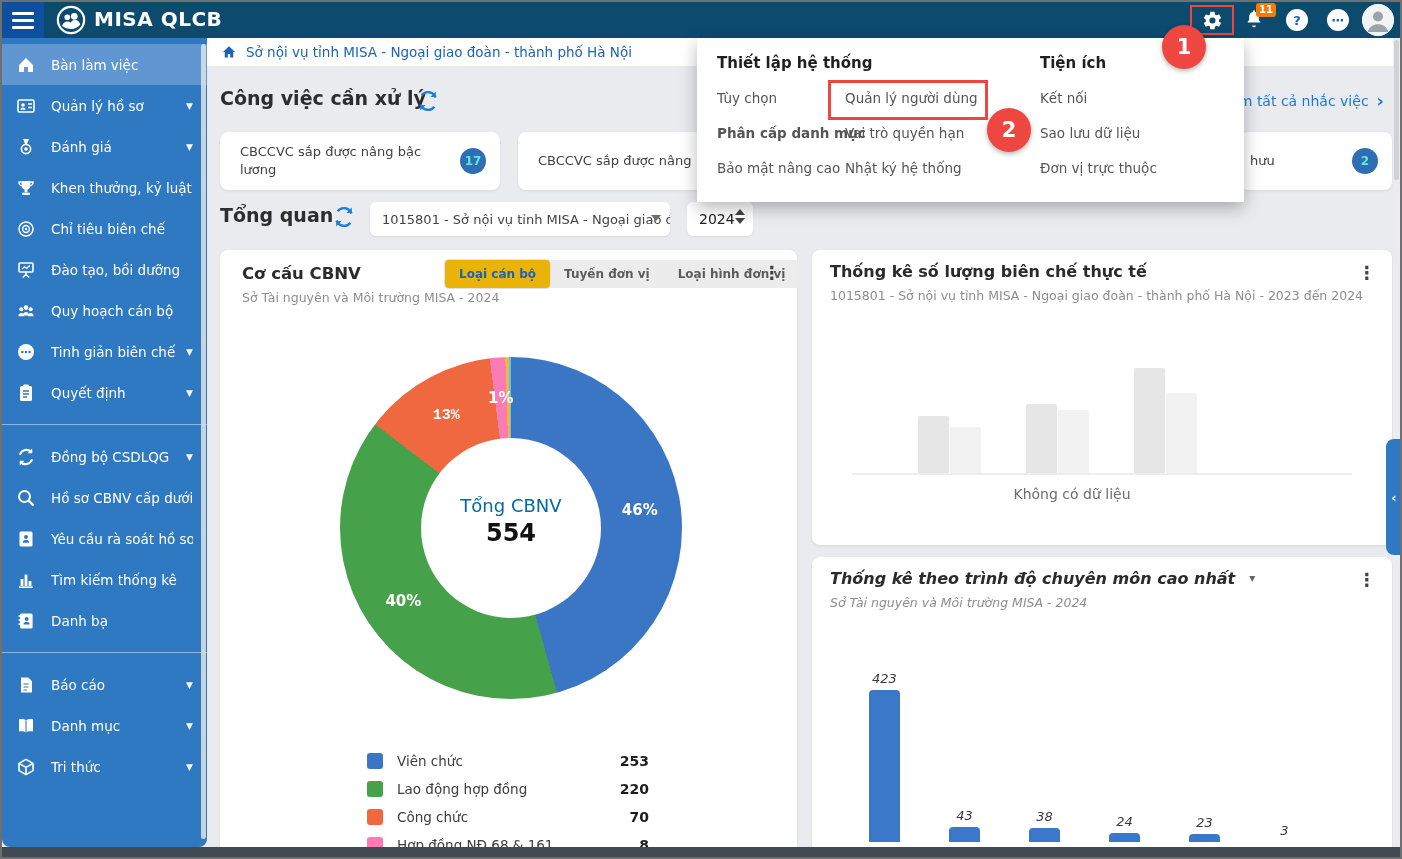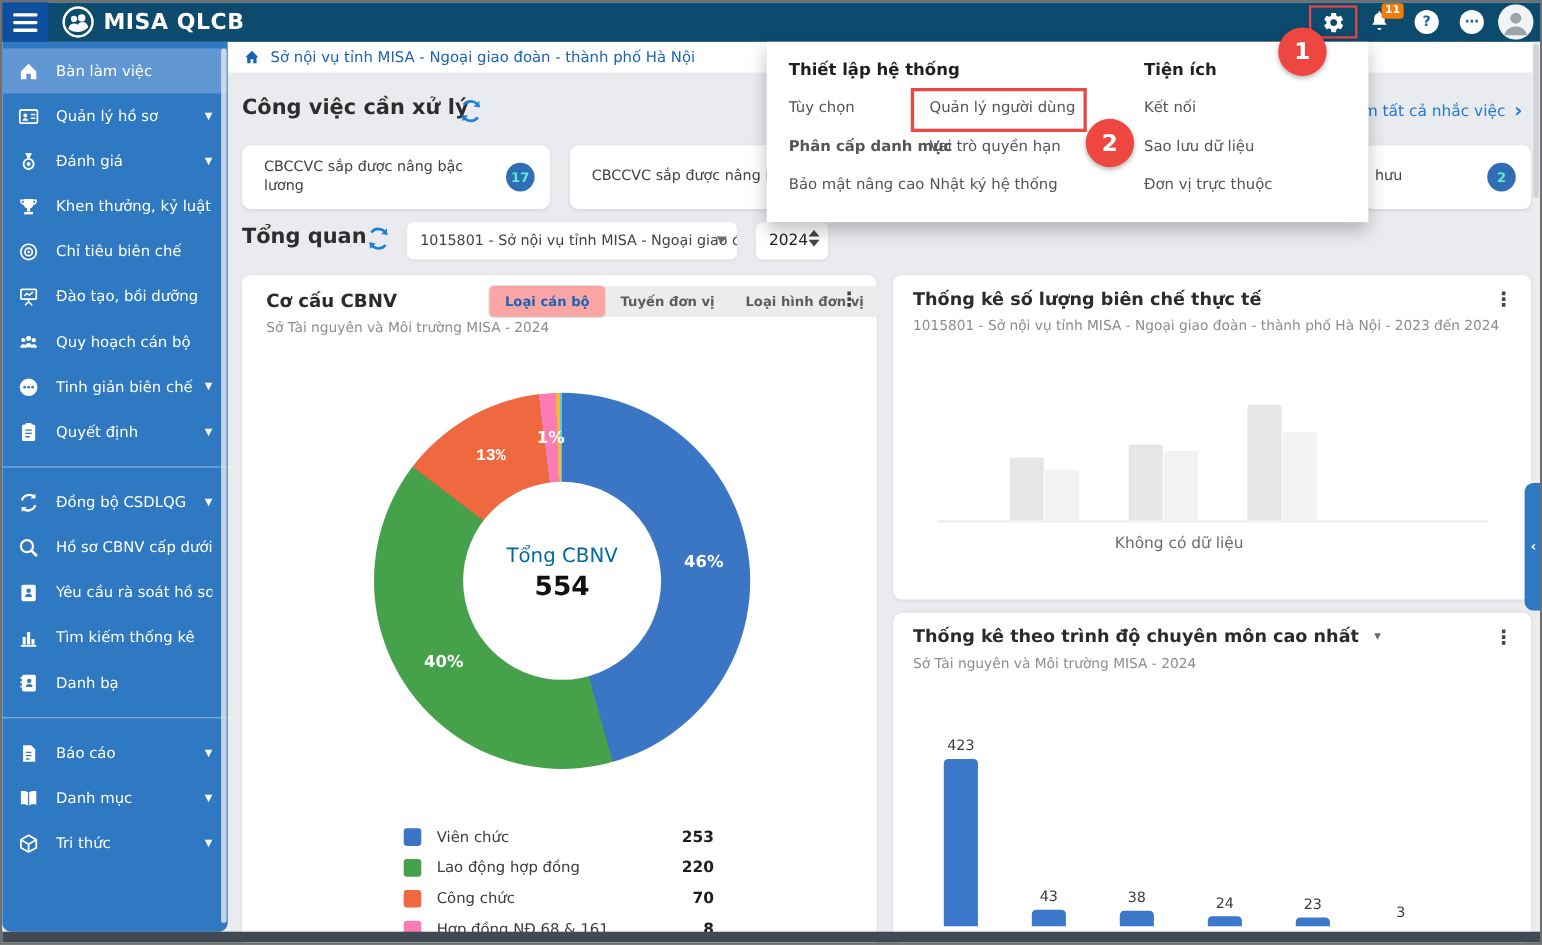--- a/index.html
+++ b/index.html
@@ -73,34 +73,34 @@
               display:flex; align-items:center; padding-left:12px; font-size:14px; color:#222;
               box-shadow:0 1px 2px rgba(0,0,0,.07); cursor:pointer; }
   .stepper { position:absolute; right:8px; top:7px; display:flex; flex-direction:column; gap:3px; }
   .stepper .up { width:0;height:0;border-left:5px solid transparent;border-right:5px solid transparent;border-bottom:6px solid #444; }
   .stepper .dn { width:0;height:0;border-left:5px solid transparent;border-right:5px solid transparent;border-top:6px solid #444; }
 
   
   .card { position:absolute; background:#fff; border-radius:8px; box-shadow:0 1px 3px rgba(0,0,0,.08); }
   .card-donut { left:218px; top:248px; width:577px; height:640px; }
   .card-a { left:810px; top:248px; width:580px; height:295px; }
-  .card-b { left:810px; top:555px; width:580px; height:300px; }
+  .card-b { left:810px; top:555px; width:580px; height:300px;font-style:italic; }
   .card-title { position:absolute; left:22px; top:14px; font-size:16.5px; font-weight:bold; color:#2b2b2b; }
   .card-sub   { position:absolute; left:22px; top:40px; font-size:12.5px; color:#8d8d8d; }
   .card-a .card-title, .card-b .card-title { left:18px; top:12px; font-size:16px; }
   .card-a .card-sub, .card-b .card-sub { left:18px; top:38px; }
   .kebab { position:absolute; right:16px; top:12px; font-size:18px; font-weight:bold; color:#444; cursor:pointer; letter-spacing:0; }
   .title-caret { font-size:12px; color:#666; margin-left:14px; font-weight:normal; vertical-align:2px; cursor:pointer; }
 
   
   .seg-tabs { position:absolute; left:225px; top:10px; height:28px; background:#ececec; border-radius:4px;
               display:flex; align-items:stretch; }
   .seg-tab { padding:0 14px; display:flex; align-items:center; font-size:12px; font-weight:bold; color:#5c5c5c;
              cursor:pointer; border-radius:4px; white-space:nowrap; }
-  .seg-tab.active { background:#fca5a5; color:#1a63b5; box-shadow:0 0 0 1px #e0e0e0; }
+  .seg-tab.active { background:#eab308; color:#1a63b5; box-shadow:0 0 0 1px #e0e0e0; }
 
   
   .donut-wrap { position:absolute; left:120px; top:107px; width:342px; height:342px; }
   .donut { position:absolute; inset:0; border-radius:50%; }
   .donut-hole { position:absolute; inset:81px; background:#fff; border-radius:50%; }
   .donut-center { position:absolute; left:0; top:138px; width:100%; text-align:center; }
   .donut-center .dc-label { font-size:18px; color:#0369a1; }
   .donut-center .dc-value { font-size:24px; font-weight:bold; color:#111; margin-top:3px; }
   .pct-label { position:absolute; transform:translate(-50%,-50%); color:#fff; font-size:15px; font-weight:bold; }
 
@@ -111,21 +111,21 @@
   .legend-label { flex:1; font-size:13.5px; color:#3c3c3c; }
   .legend-value { font-size:14px; font-weight:bold; color:#1d1d1d; }
 
   
   .empty-wrap { position:absolute; left:0; top:0; width:100%; height:100%; }
   .empty-base { position:absolute; left:40px; right:40px; top:223px; height:2px; background:#ededed; }
   .ebar { position:absolute; border-radius:2px 2px 0 0; }
   .no-data { position:absolute; top:236px; left:0; width:520px; text-align:center; color:#6d6d6d; font-size:14px; }
 
   
-  .bchart { position:absolute; left:0; top:0; width:100%; height:100%; }
+  .bchart { position:absolute; left:11px; top:0; width:100%; height:100%; }
   .bbar { position:absolute; background:#3b78c9; border-radius:4px 4px 0 0; width:31px; }
   .bval { position:absolute; width:60px; text-align:center; font-size:13px; color:#3a3a3a; }
 
   
   .menu { position:absolute; left:695px; top:36px; width:547px; height:164px; background:#fff; z-index:40;
           box-shadow:0 6px 16px rgba(0,0,0,.28); }
   .menu-h { position:absolute; font-size:15px; font-weight:bold; color:#1f1f1f; top:16px; }
   .menu-item { position:absolute; font-size:13.5px; color:#555; cursor:pointer; white-space:nowrap; }
   .ann-box { position:absolute; left:131px; top:42px; width:160px; height:40px; border:3px solid #ee4640; z-index:45; }
   .ann-2 { left:290px; top:70px; position:absolute; z-index:50; }

